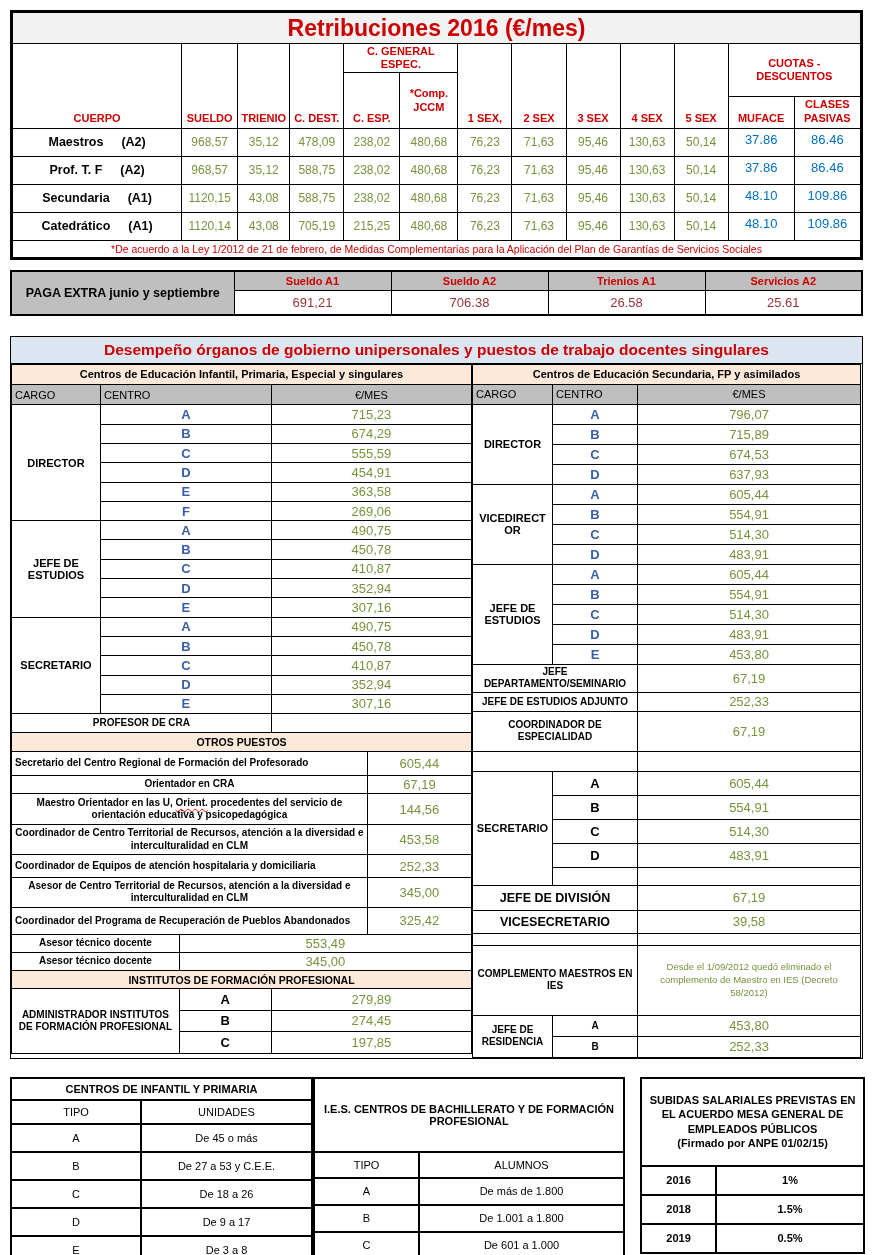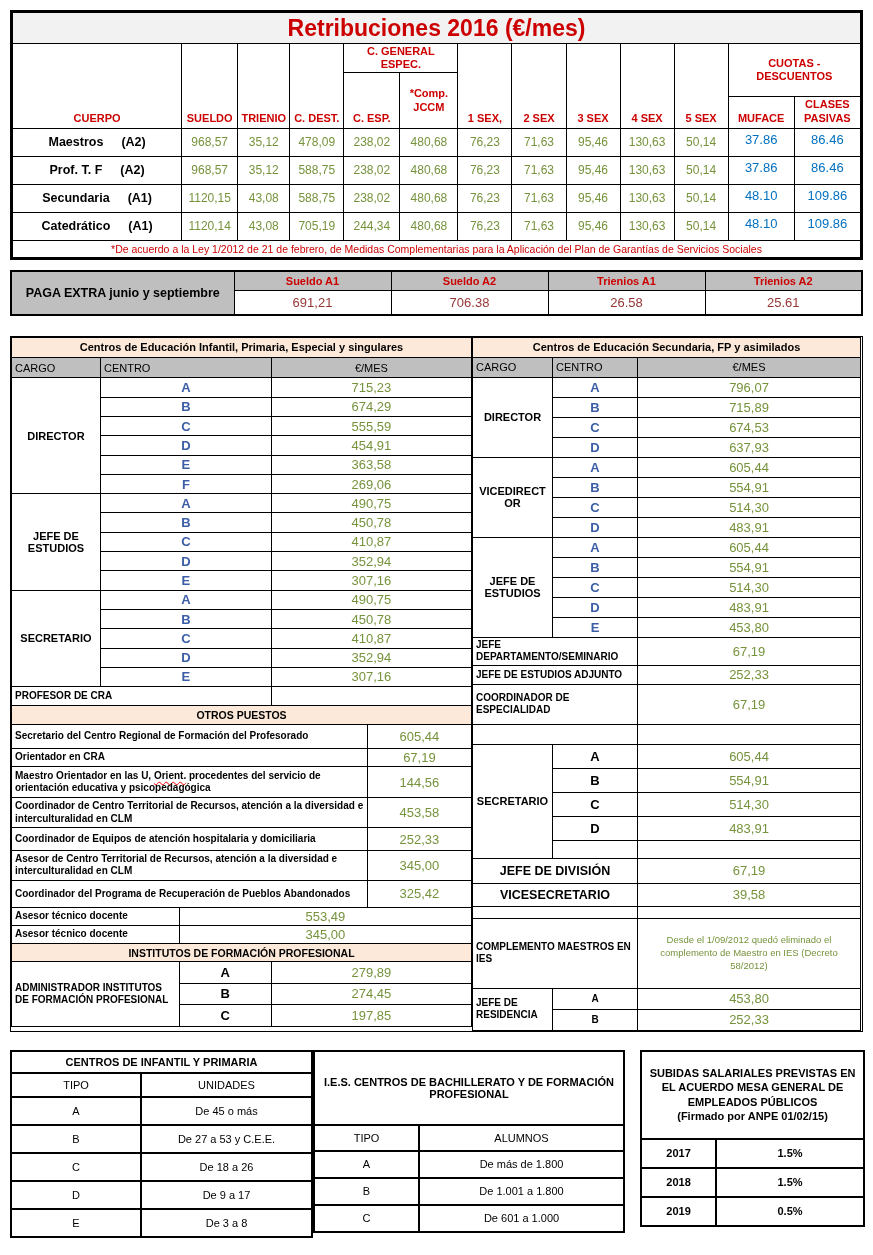--- a/index.html
+++ b/index.html
@@ -51,21 +51,21 @@
   .s2-right{width:388px;}
   .sub td{background:var(--peach);font-weight:bold;font-size:11px;text-align:center;}
   .hd td{background:var(--gray);font-weight:normal;font-size:11px;text-align:left;}
   .hd td.hc{text-align:center;}
   .cargo{font-weight:bold;font-size:11px;text-align:center;overflow-wrap:anywhere;}
   .ltr{color:var(--lblue);font-weight:bold;font-size:13px;text-align:center;}
   .ltrk{color:#000;font-weight:bold;font-size:13px;text-align:center;}
   .ltrs{color:#000;font-weight:bold;font-size:10px;text-align:center;}
   .val{color:var(--olive);font-size:13px;text-align:center;}
   .band td{background:var(--peach);font-weight:bold;font-size:10.5px;text-align:center;}
-  .olabel{font-weight:bold;font-size:10px;line-height:1.25;}
+  .olabel{font-weight:bold;font-size:10px;text-align:center;line-height:1.25;}
   .olabel.la{text-align:left;}
   .biglabel{font-weight:bold;font-size:12.5px;text-align:center;}
   .note{color:var(--olive);font-size:9.5px;text-align:center;line-height:1.35;}
   .wavy{text-decoration:underline;text-decoration-style:wavy;text-decoration-color:#ff0000;text-underline-offset:2px;margin-top:40px;}
 
   
   .bottom{display:flex;margin-top:18px;align-items:flex-start;}
   .bt td{border:2px solid #000;font-size:11px;text-align:center;}
   .bt .bold{font-weight:bold;text-align:center;}
   .bt-infantil{width:301px;}
@@ -184,21 +184,21 @@
   <tr style="height:28px;">
     <td class="cuerpo-cell">
           <span class="in">
             <span>Catedrático</span>
             <span>(A1)</span>
           </span>
         </td>
     <td class="num">1120,14</td>
     <td class="num">43,08</td>
     <td class="num">705,19</td>
-    <td class="num">244,34</td>
+    <td class="num">215,25</td>
     <td class="num">480,68</td>
     <td class="num">76,23</td>
     <td class="num">71,63</td>
     <td class="num">95,46</td>
     <td class="num">130,63</td>
     <td class="num">50,14</td>
     <td class="cuota">48.10</td>
     <td class="cuota">109.86</td>
   </tr>
   <tr class="t1-foot">
@@ -214,32 +214,33 @@
       <col style="width:157px">
       <col style="width:157px">
       <col style="width:157px">
     </colgroup>
   <tbody>
       <tr>
     <td class="paga-label" rowspan="2">PAGA EXTRA junio y septiembre</td>
     <td class="paga-h">Sueldo A1</td>
     <td class="paga-h">Sueldo A2</td>
     <td class="paga-h">Trienios A1</td>
-    <td class="paga-h">Trienios A2</td>
+    <td class="paga-h">Servicios A2</td>
   </tr>
   <tr>
     <td class="paga-v">691,21</td>
     <td class="paga-v">706.38</td>
     <td class="paga-v">26.58</td>
     <td class="paga-v">25.61</td>
   </tr>
 </tbody>
   </table>
 
 <div class="s2">
+  <div class="s2-title">Desempeño órganos de gobierno unipersonales y puestos de trabajo docentes singulares</div>
   <div class="s2-body">
 
     <table class="s2t s2-left">
       <colgroup>
           <col style="width:88px">
           <col style="width:78px">
           <col style="width:91px">
           <col style="width:95px">
           <col style="width:103px">
         </colgroup>
@@ -592,22 +593,22 @@
         <col style="width:148px">
       </colgroup>
     <tbody>
         <tr style="height:88px;">
           <td colspan="2">
       <div class="sub-title">SUBIDAS SALARIALES PREVISTAS EN EL ACUERDO MESA GENERAL DE EMPLEADOS PÚBLICOS</div>
       <div class="sub-title">(Firmado por ANPE 01/02/15)</div>
     </td>
         </tr>
     <tr style="height:29px;">
-          <td class="yr">2017</td>
-          <td class="pct">1.5%</td>
+          <td class="yr">2016</td>
+          <td class="pct">1%</td>
         </tr>
     <tr style="height:29px;">
           <td class="yr">2018</td>
           <td class="pct">1.5%</td>
         </tr>
     <tr style="height:29px;">
           <td class="yr">2019</td>
           <td class="pct">0.5%</td>
         </tr>
   </tbody>

